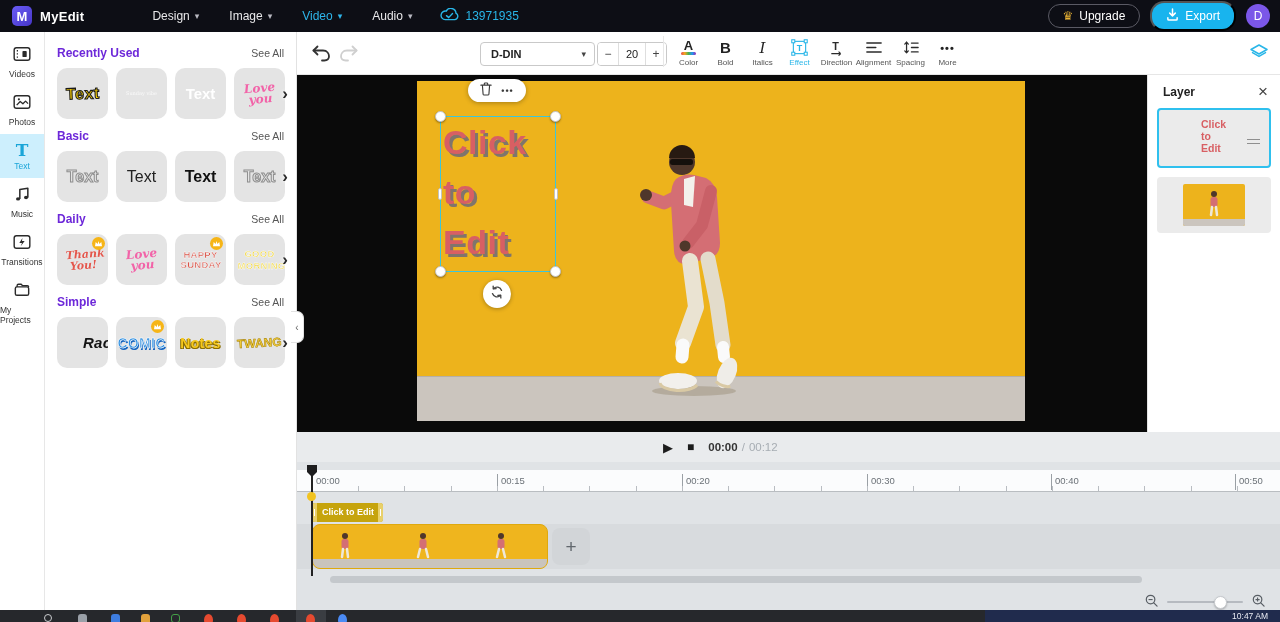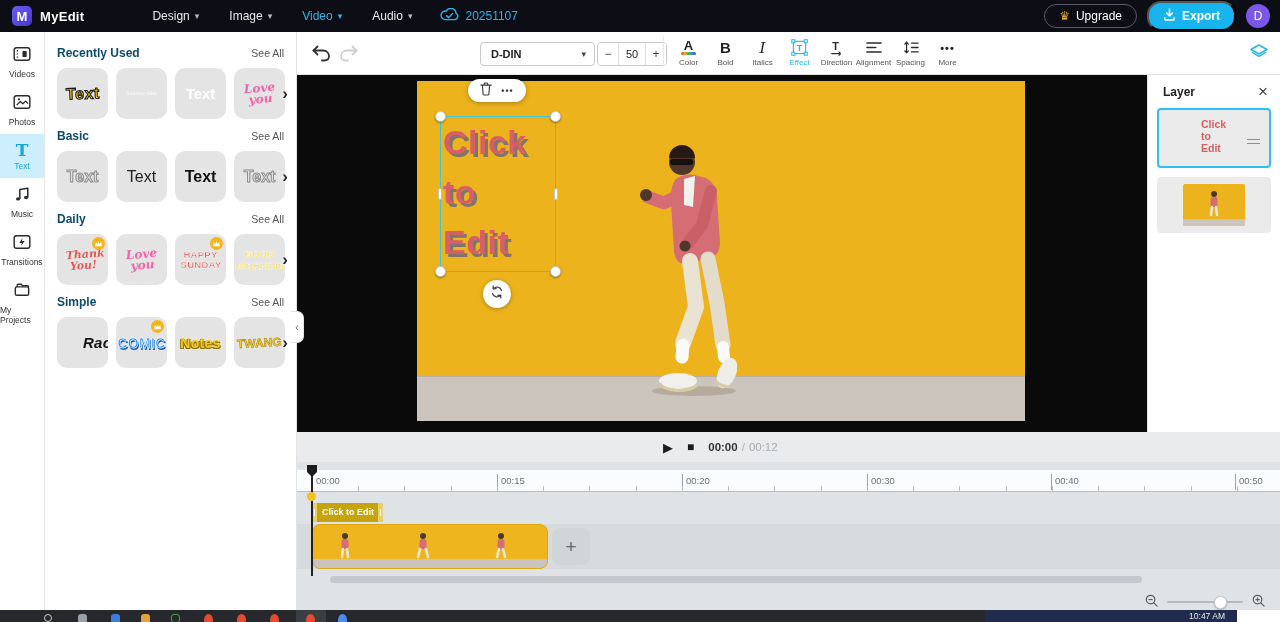--- a/index.html
+++ b/index.html
@@ -17,39 +17,39 @@
   .menus{display:flex;gap:30px;margin-left:68px;}
   .menu-item{color:#e8e8ea;font-size:12px;display:flex;align-items:center;gap:5px;cursor:pointer;}
   .menu-item .caret{font-size:9px;color:#b9b9c2;}
   .menu-item.active,.menu-item.active .caret{color:#2eb5ea;}
   .project-chip{display:flex;align-items:center;gap:6px;margin-left:28px;color:#29b6e8;font-size:12px;}
   .top-right{margin-left:auto;display:flex;align-items:center;gap:10px;margin-right:10px;}
   .upgrade-btn{display:flex;align-items:center;gap:6px;border:1px solid #5a5a64;border-radius:14px;
                padding:4px 14px;color:#fff;font-size:12px;cursor:pointer;background:transparent;}
   .crown{color:#e8b234;font-size:12px;line-height:1;}
   .export-btn{display:flex;align-items:center;gap:6px;background:#18b4ee;border-radius:14px;
-              padding:5px 14px;color:#fff;font-size:12px;font-weight:700;cursor:pointer;}
+              padding:5px 14px;color:#fff;font-size:12px;font-weight:400;cursor:pointer;}
   .avatar{width:24px;height:24px;border-radius:50%;background:#7b57e8;color:#fff;font-size:12px;
           display:flex;align-items:center;justify-content:center;cursor:pointer;}
 
   
   .rail{position:absolute;left:0;top:32px;width:45px;height:578px;background:#fff;
         border-right:1px solid #e7e7e7;z-index:20;display:flex;flex-direction:column;padding-top:6px;}
   .rail-item{display:flex;flex-direction:column;align-items:center;gap:3px;padding:8px 0 7px;cursor:pointer;}
   .rail-item .rlabel{font-size:8.5px;color:#333;}
   .rail-item.active{background:#cdeffd;}
   .rail-item.active .rlabel{color:#1aa5d8;}
   .rail-T{font-family:"DejaVu Serif",serif;font-size:17px;font-weight:700;color:#1aa5d8;line-height:16px;}
 
   
   .panel{position:absolute;left:45px;top:32px;width:252px;height:578px;background:#fff;
          border-right:1px solid #e2e2e2;z-index:20;padding:12px 12px 0 12px;overflow:hidden;}
   .sec-head{display:flex;justify-content:space-between;align-items:center;margin-top:10px;}
   .sec-head:first-child{margin-top:2px;}
-  .sec-title{font-size:12px;font-weight:700;color:#0c4a6e;}
+  .sec-title{font-size:12px;font-weight:700;color:#6d28d9;}
   .see-all{font-size:10.5px;color:#555;cursor:pointer;}
   .thumb-row{position:relative;display:flex;gap:8px;margin-top:8px;}
   .thumb{position:relative;width:51px;height:51px;background:#e4e4e4;border-radius:10px;
          display:flex;align-items:center;justify-content:center;overflow:hidden;cursor:pointer;flex:0 0 51px;}
   .row-chevron{position:absolute;right:-4px;top:50%;transform:translateY(-50%);font-size:17px;font-weight:700;
                color:#2b2b2b;text-shadow:0 0 4px #fff,0 0 6px #fff;cursor:pointer;z-index:2;}
   .badge{position:absolute;top:3px;right:3px;width:13px;height:13px;border-radius:50%;background:#f6b517;
          display:flex;align-items:center;justify-content:center;z-index:2;}
   .tx-ystroke{font-size:16px;font-weight:800;color:#ffd400;-webkit-text-stroke:1.1px #1a1a1a;transform:rotate(-2deg);letter-spacing:.5px;}
   .tx-tiny{font-size:5px;color:#fff;font-family:"DejaVu Serif",serif;text-align:center;line-height:7px;opacity:.8;}
@@ -167,21 +167,21 @@
                 display:flex;align-items:center;justify-content:center;font-size:19px;color:#61676d;cursor:pointer;z-index:5;}
   .hscroll{position:absolute;left:33px;top:114px;width:812px;height:7px;background:#c4c8cc;border-radius:4px;cursor:pointer;}
   .zoom-ctl{position:absolute;left:848px;top:131px;display:flex;align-items:center;gap:9px;}
   .zoom-track{position:relative;width:76px;height:2px;background:#b6bac0;border-radius:1px;}
   .zoom-handle{position:absolute;left:47px;top:-5.5px;width:13px;height:13px;border-radius:50%;background:#fff;
                border:1px solid #c6c9cd;box-shadow:0 1px 2px rgba(0,0,0,.25);cursor:pointer;}
 
   
   .taskbar{position:absolute;left:0;top:610px;width:1280px;height:12px;z-index:40;overflow:hidden;}
   .tb-left{position:absolute;left:0;top:0;width:985px;height:12px;background:#26282c;}
-  .tb-right{position:absolute;left:985px;top:0;width:252px;height:12px;background:#202b4d;}
+  .tb-right{position:absolute;left:985px;top:0;width:295px;height:12px;background:#202b4d;}
   .tb-time{position:absolute;right:12px;top:1px;font-size:8.5px;color:#e8eaf2;}
   .tb-ico{position:absolute;top:4px;width:9px;height:12px;border-radius:3px;}
   .tb-tile{position:absolute;left:296px;top:0;width:30px;height:12px;background:#3a3d42;}
 </style>
 </head>
 <body>
 
 <div class="app">
 
   <header class="topbar">
@@ -205,21 +205,21 @@
       <span class="menu-item">
           <span>Audio</span>
           <span class="caret">▾</span>
         </span>
     </nav>
     <div class="project-chip">
       <span><svg width="19" height="13" viewBox="0 0 22 14">
             <path d="M6 13 a5 5 0 1 1 1.2-9.9 A6 6 0 0 1 18.5 5.5 A4 4 0 0 1 17 13 Z" fill="none" stroke="#29b6e8" stroke-width="1.6"></path>
             <path d="M7.5 8.3 L10 10.6 L14.5 5.8" stroke="#29b6e8" stroke-width="1.6" fill="none" stroke-linecap="round"></path>
           </svg></span>
-      <span>20251107</span>
+      <span>13971935</span>
     </div>
     <div class="top-right">
       <button class="upgrade-btn">
         <span class="crown">♛</span>
         <span>Upgrade</span>
       </button>
       <button class="export-btn">
         <span><svg width="13" height="13" viewBox="0 0 14 14">
               <path d="M7 1 V8 M4 5.5 L7 8.5 L10 5.5" stroke="#fff" stroke-width="1.6" fill="none" stroke-linecap="round" stroke-linejoin="round"></path>
               <path d="M2 10.5 V12 a1 1 0 0 0 1 1 H11 a1 1 0 0 0 1-1 V10.5" stroke="#fff" stroke-width="1.6" fill="none" stroke-linecap="round"></path>
@@ -388,21 +388,21 @@
             <path d="M2.5 5.5 H12 C16.3 5.5 18 8.8 18 11.3 C18 13.9 16.3 15.5 13.3 15.5 H11" fill="none" stroke="#cfcfcf" stroke-width="1.8" stroke-linecap="round"></path>
           </g>
         </svg></span>
 
     <div class="font-box">
       <span class="font-name">D-DIN</span>
       <span class="font-caret">▾</span>
     </div>
     <div class="stepper">
       <span class="step-btn">−</span>
-      <span class="step-val">50</span>
+      <span class="step-val">20</span>
       <span class="step-btn">+</span>
     </div>
 
     <div class="fmt-row">
       <div class="fmt-btn">
         <span class="fmt-ic" style="flex-direction:column;gap:1px;">
             <span class="glyph-color">A</span>
             <span class="color-bar"></span>
           </span>
         <span class="fmt-label">Color</span>

